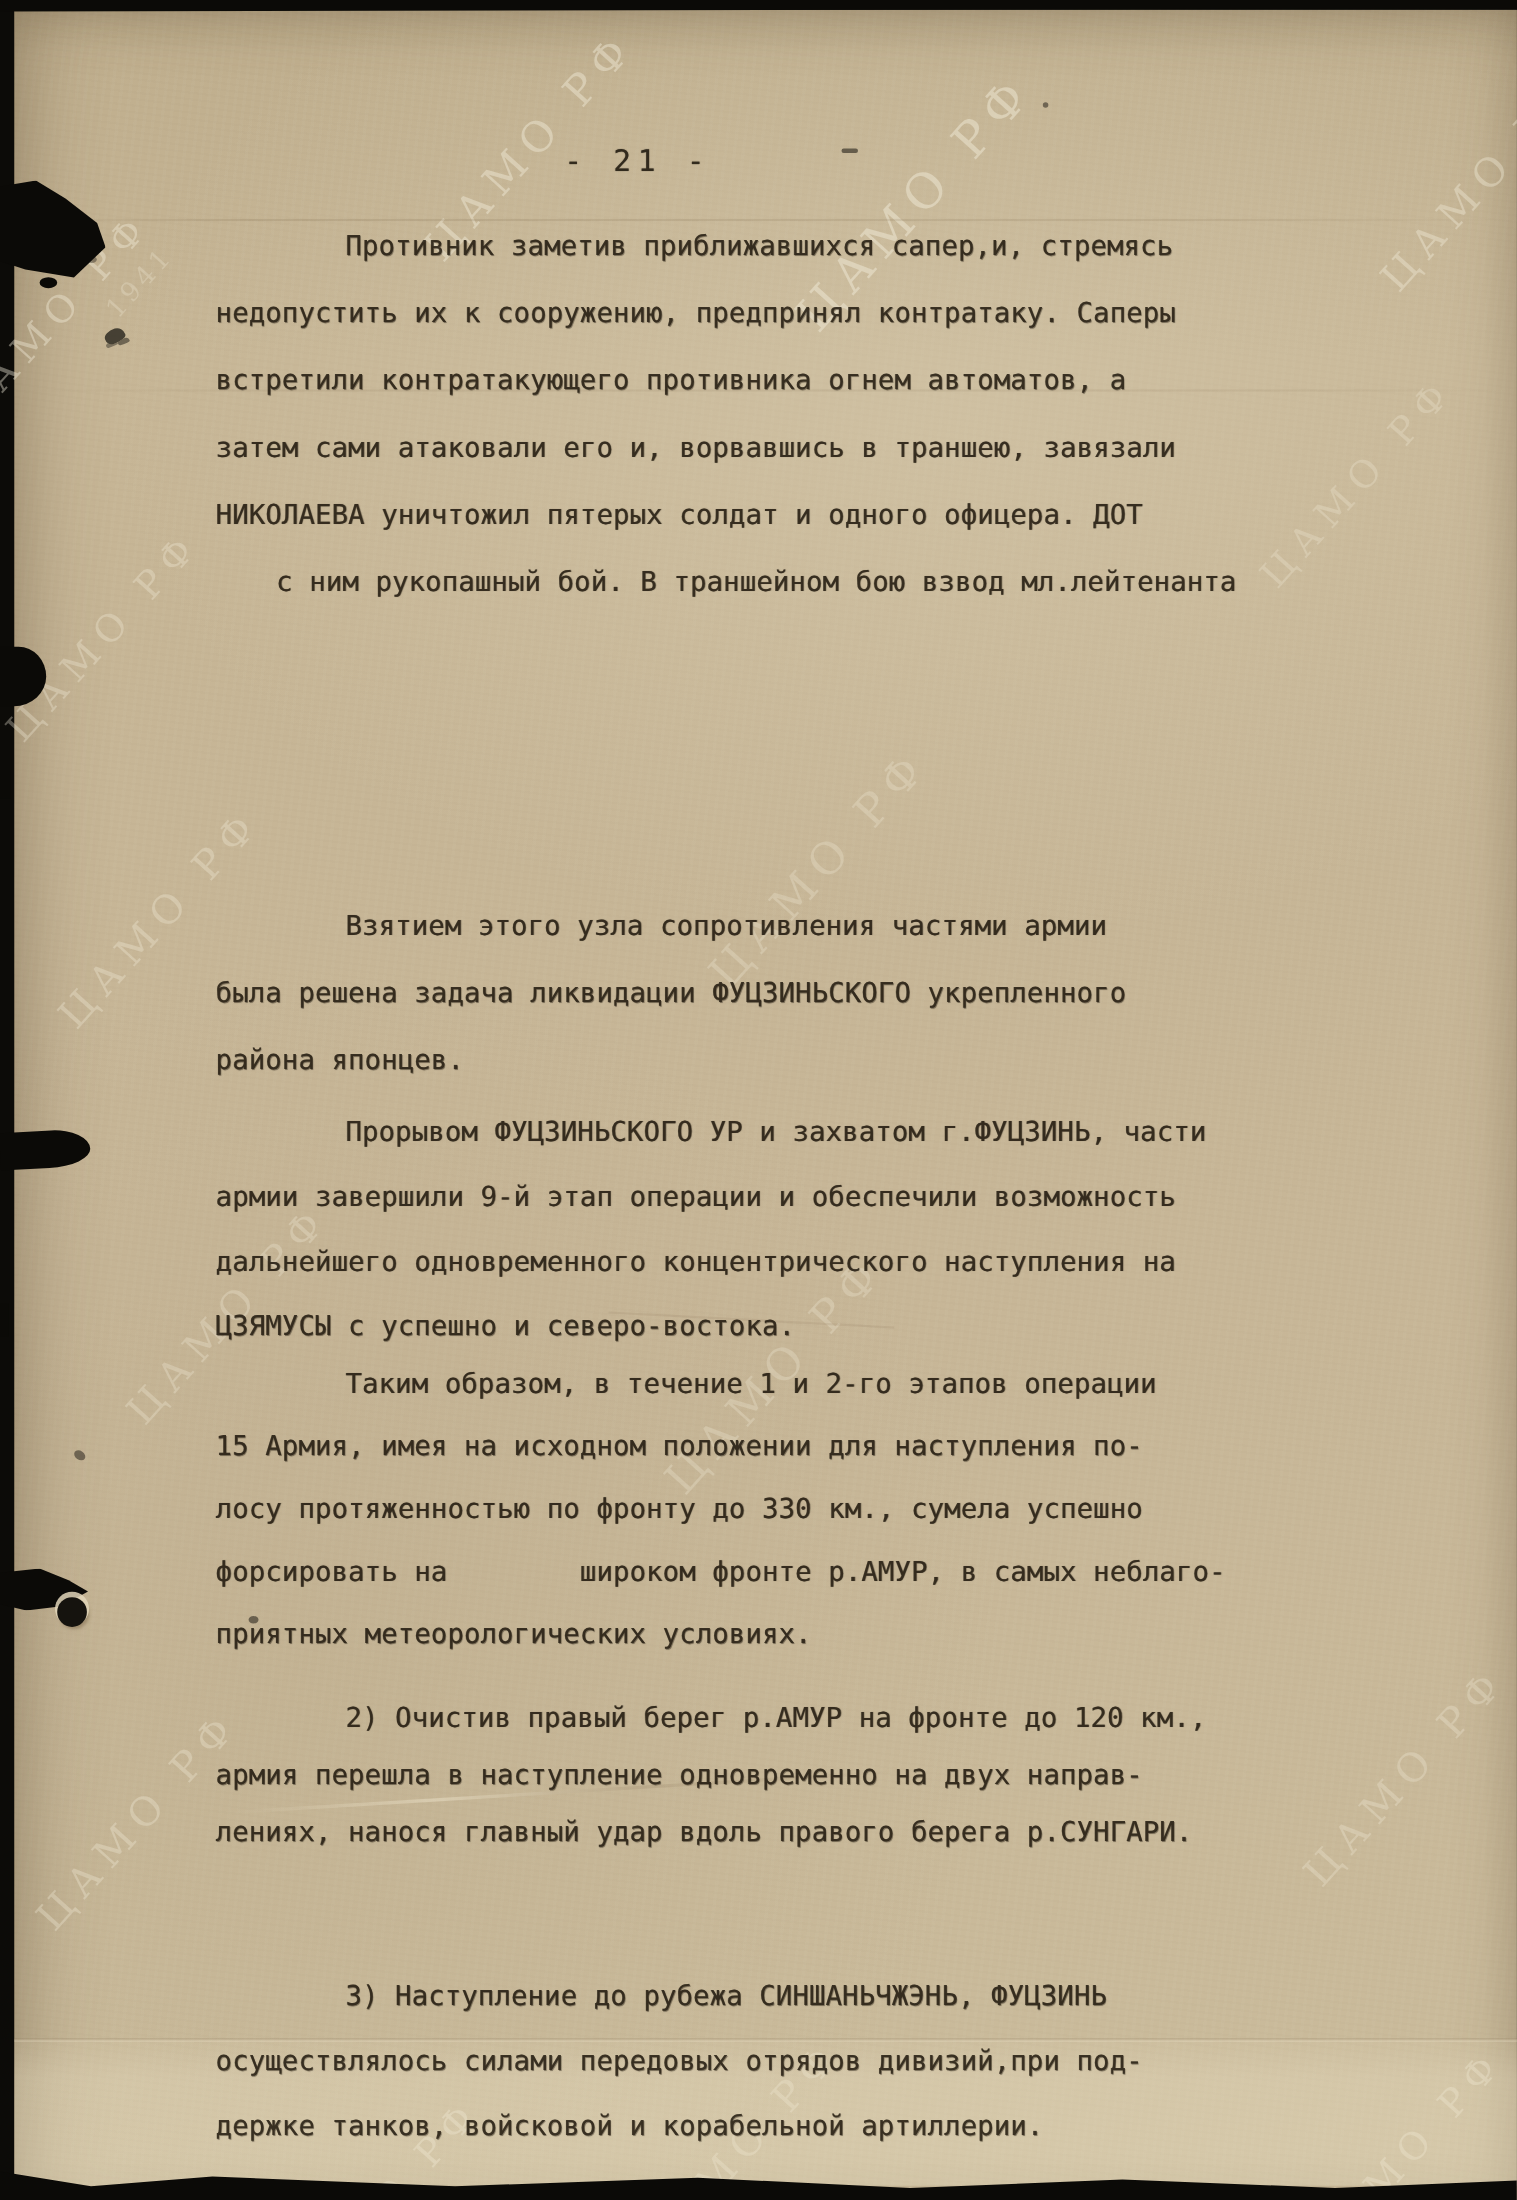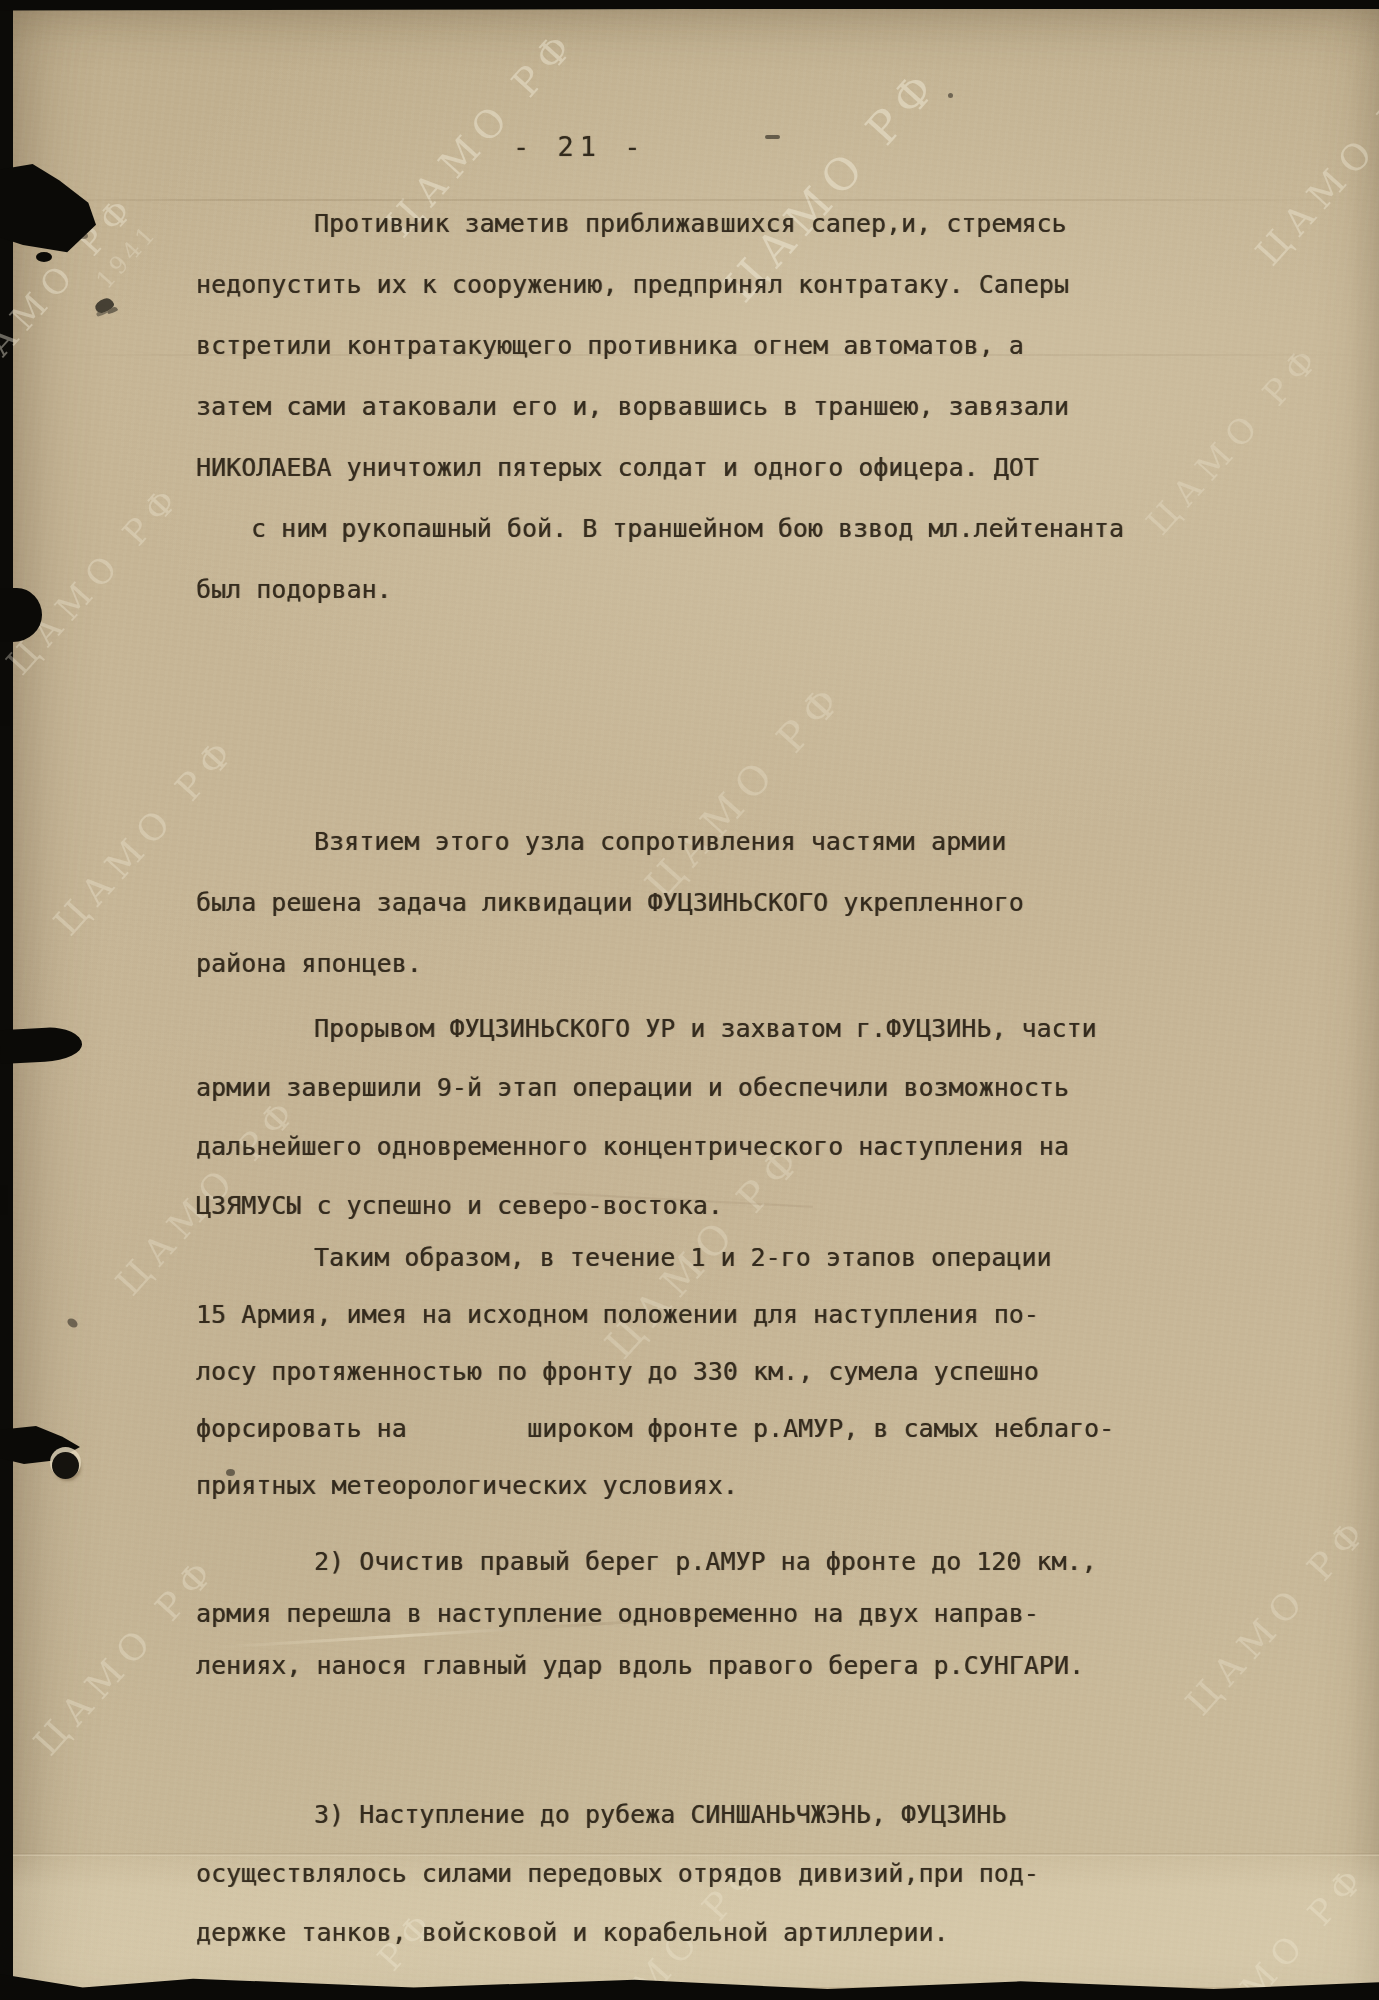--- a/index.html
+++ b/index.html
@@ -143,21 +143,20 @@
 
     <div class="pageno">- 21 -</div>
 
     <div class="para p1">
       <div class="line indent">Противник заметив приближавшихся сапер,и, стремясь</div>
       <div class="line">недопустить их к сооружению, предпринял контратаку. Саперы</div>
       <div class="line">встретили контратакующего противника огнем автоматов, а</div>
       <div class="line">затем сами атаковали его и, ворвавшись в траншею, завязали</div>
       <div class="line">НИКОЛАЕВА уничтожил пятерых солдат и одного офицера. ДОТ</div>
       <div class="line shift55">с ним рукопашный бой. В траншейном бою взвод мл.лейтенанта</div>
-      <div class="line">был подорван.</div>
     </div>
 
 
     <div class="para p3">
       <div class="line indent">Взятием этого узла сопротивления частями армии</div>
       <div class="line">была решена задача ликвидации ФУЦЗИНЬСКОГО укрепленного</div>
       <div class="line">района японцев.</div>
     </div>
 
     <div class="para p4">

